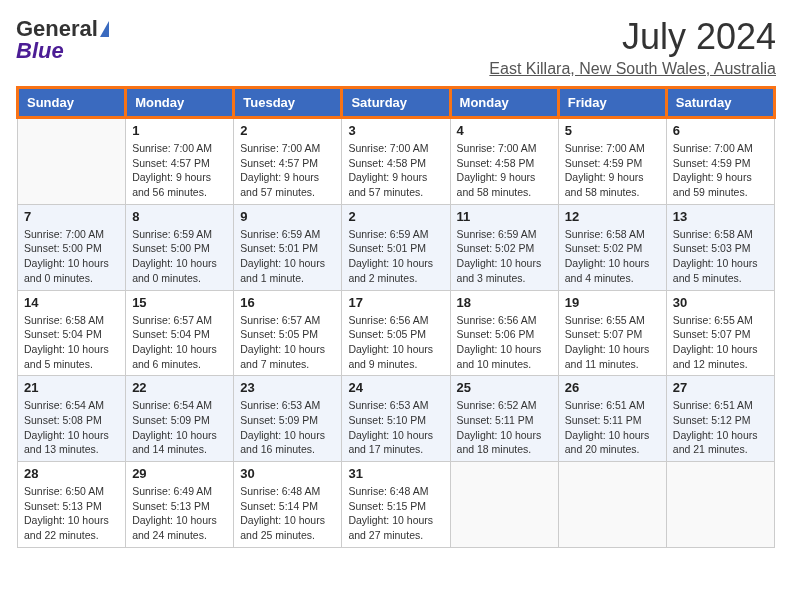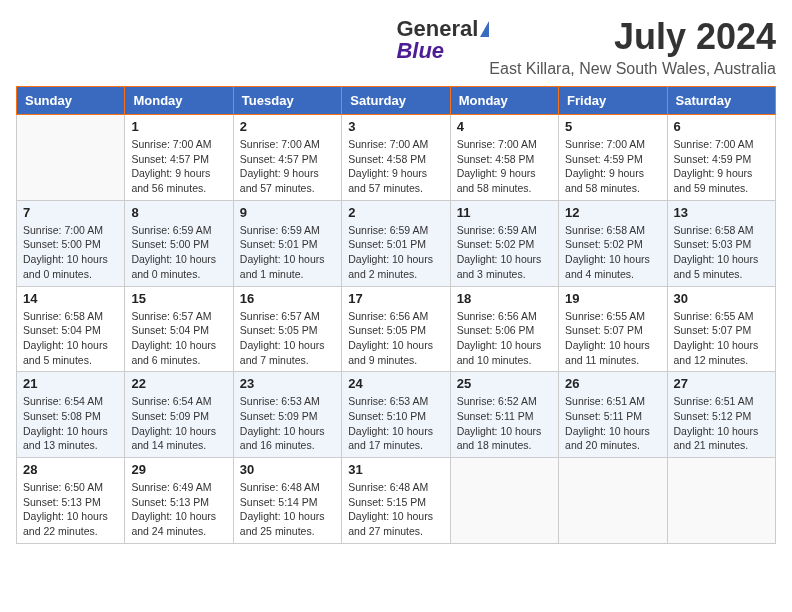--- a/index.html
+++ b/index.html
@@ -5,55 +5,56 @@
     * { box-sizing: border-box; margin: 0; padding: 0; }
     body {
       font-family: Arial, sans-serif;
       background: #fff;
       width: 792px;
       min-height: 612px;
       padding: 16px;
     }
     .header-section {
       display: flex;
-      justify-content: flex-end;
+      justify-content: space-between;
       align-items: flex-start;
       margin-bottom: 8px;
     }
     .logo {
       display: flex;
       flex-direction: column;
       align-items: flex-start;
     }
     .title-section {
       text-align: right;
     }
     .main-title {
       font-size: 36px;
-      font-weight: bold;
+      font-weight: normal;
       color: #333;
     }
     .subtitle {
       font-size: 16px;
       color: #555;
       margin-top: 2px;
+      text-decoration: underline;
     }
     .calendar {
       width: 100%;
       border-collapse: collapse;
       font-size: 11px;
     }
     .calendar th {
       background-color: #3a6abf;
       color: #fff;
       text-align: left;
       padding: 6px 8px;
       font-size: 13px;
       font-weight: bold;
-      border: 1px solid #f97316;
+      border: 3px solid #f97316;
     }
     .calendar td {
       border: 1px solid #ccc;
       vertical-align: top;
       padding: 4px 6px;
       width: 107px;
       min-height: 80px;
       background: #fff;
     }
     .calendar td.empty {

